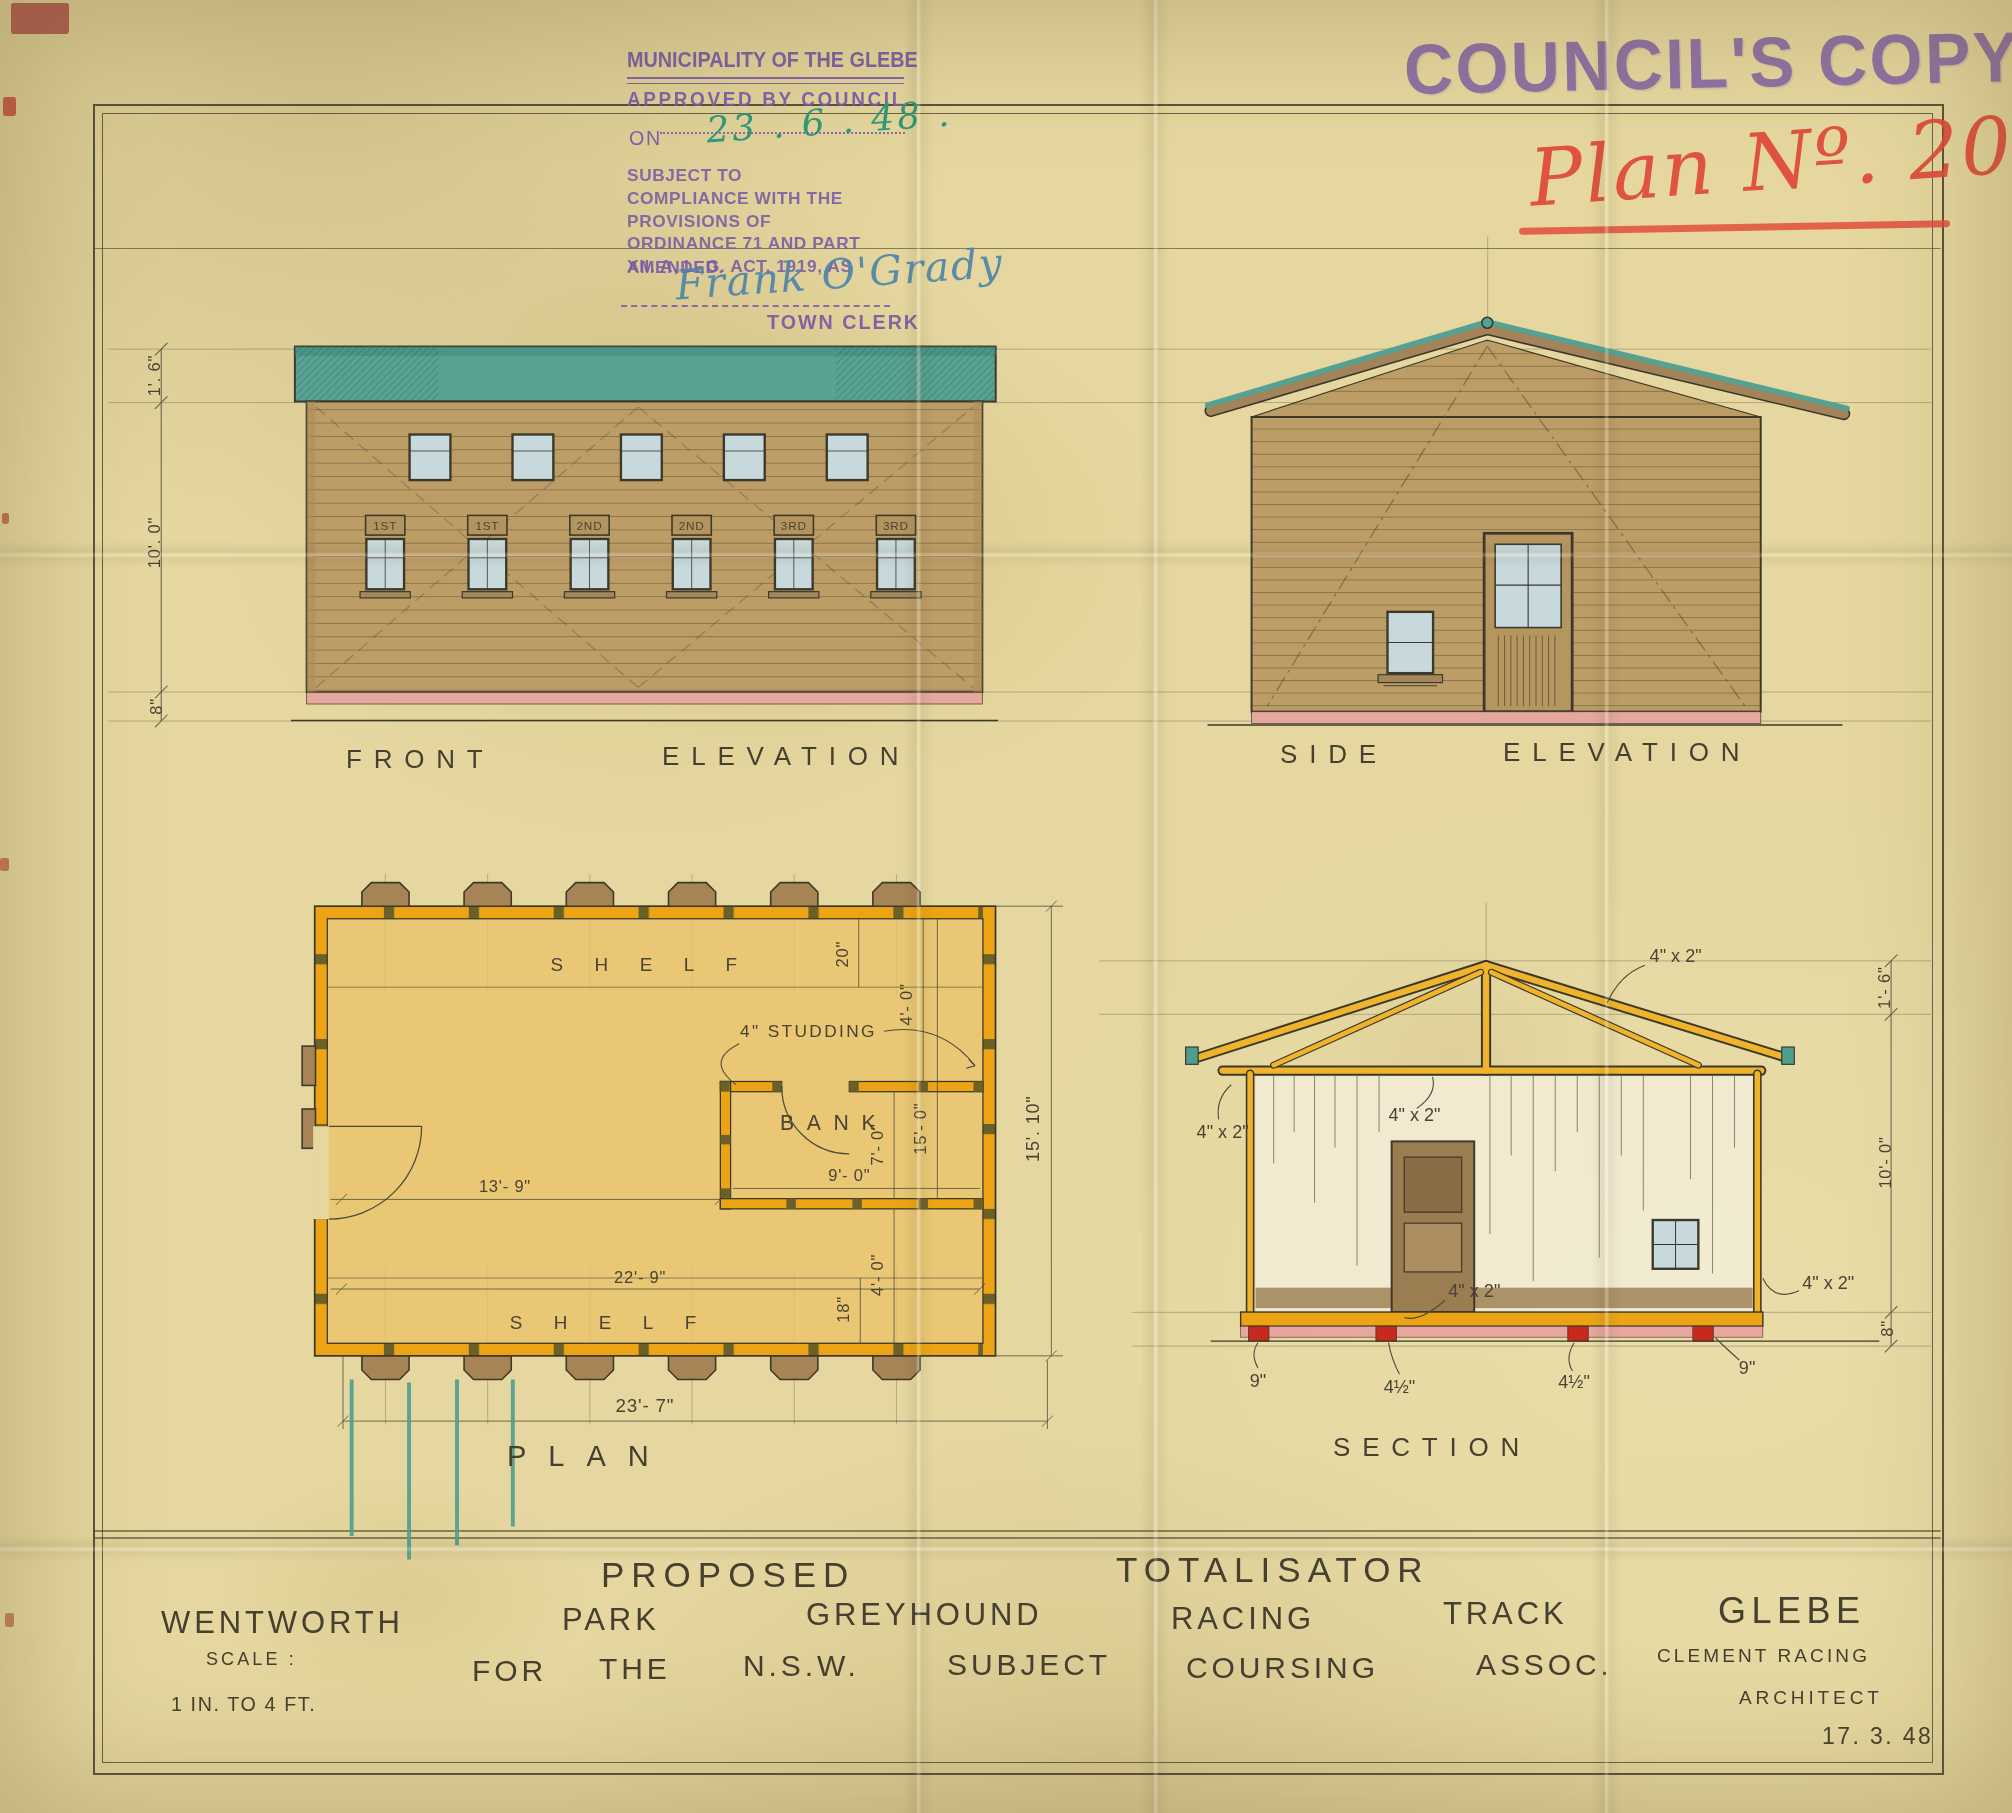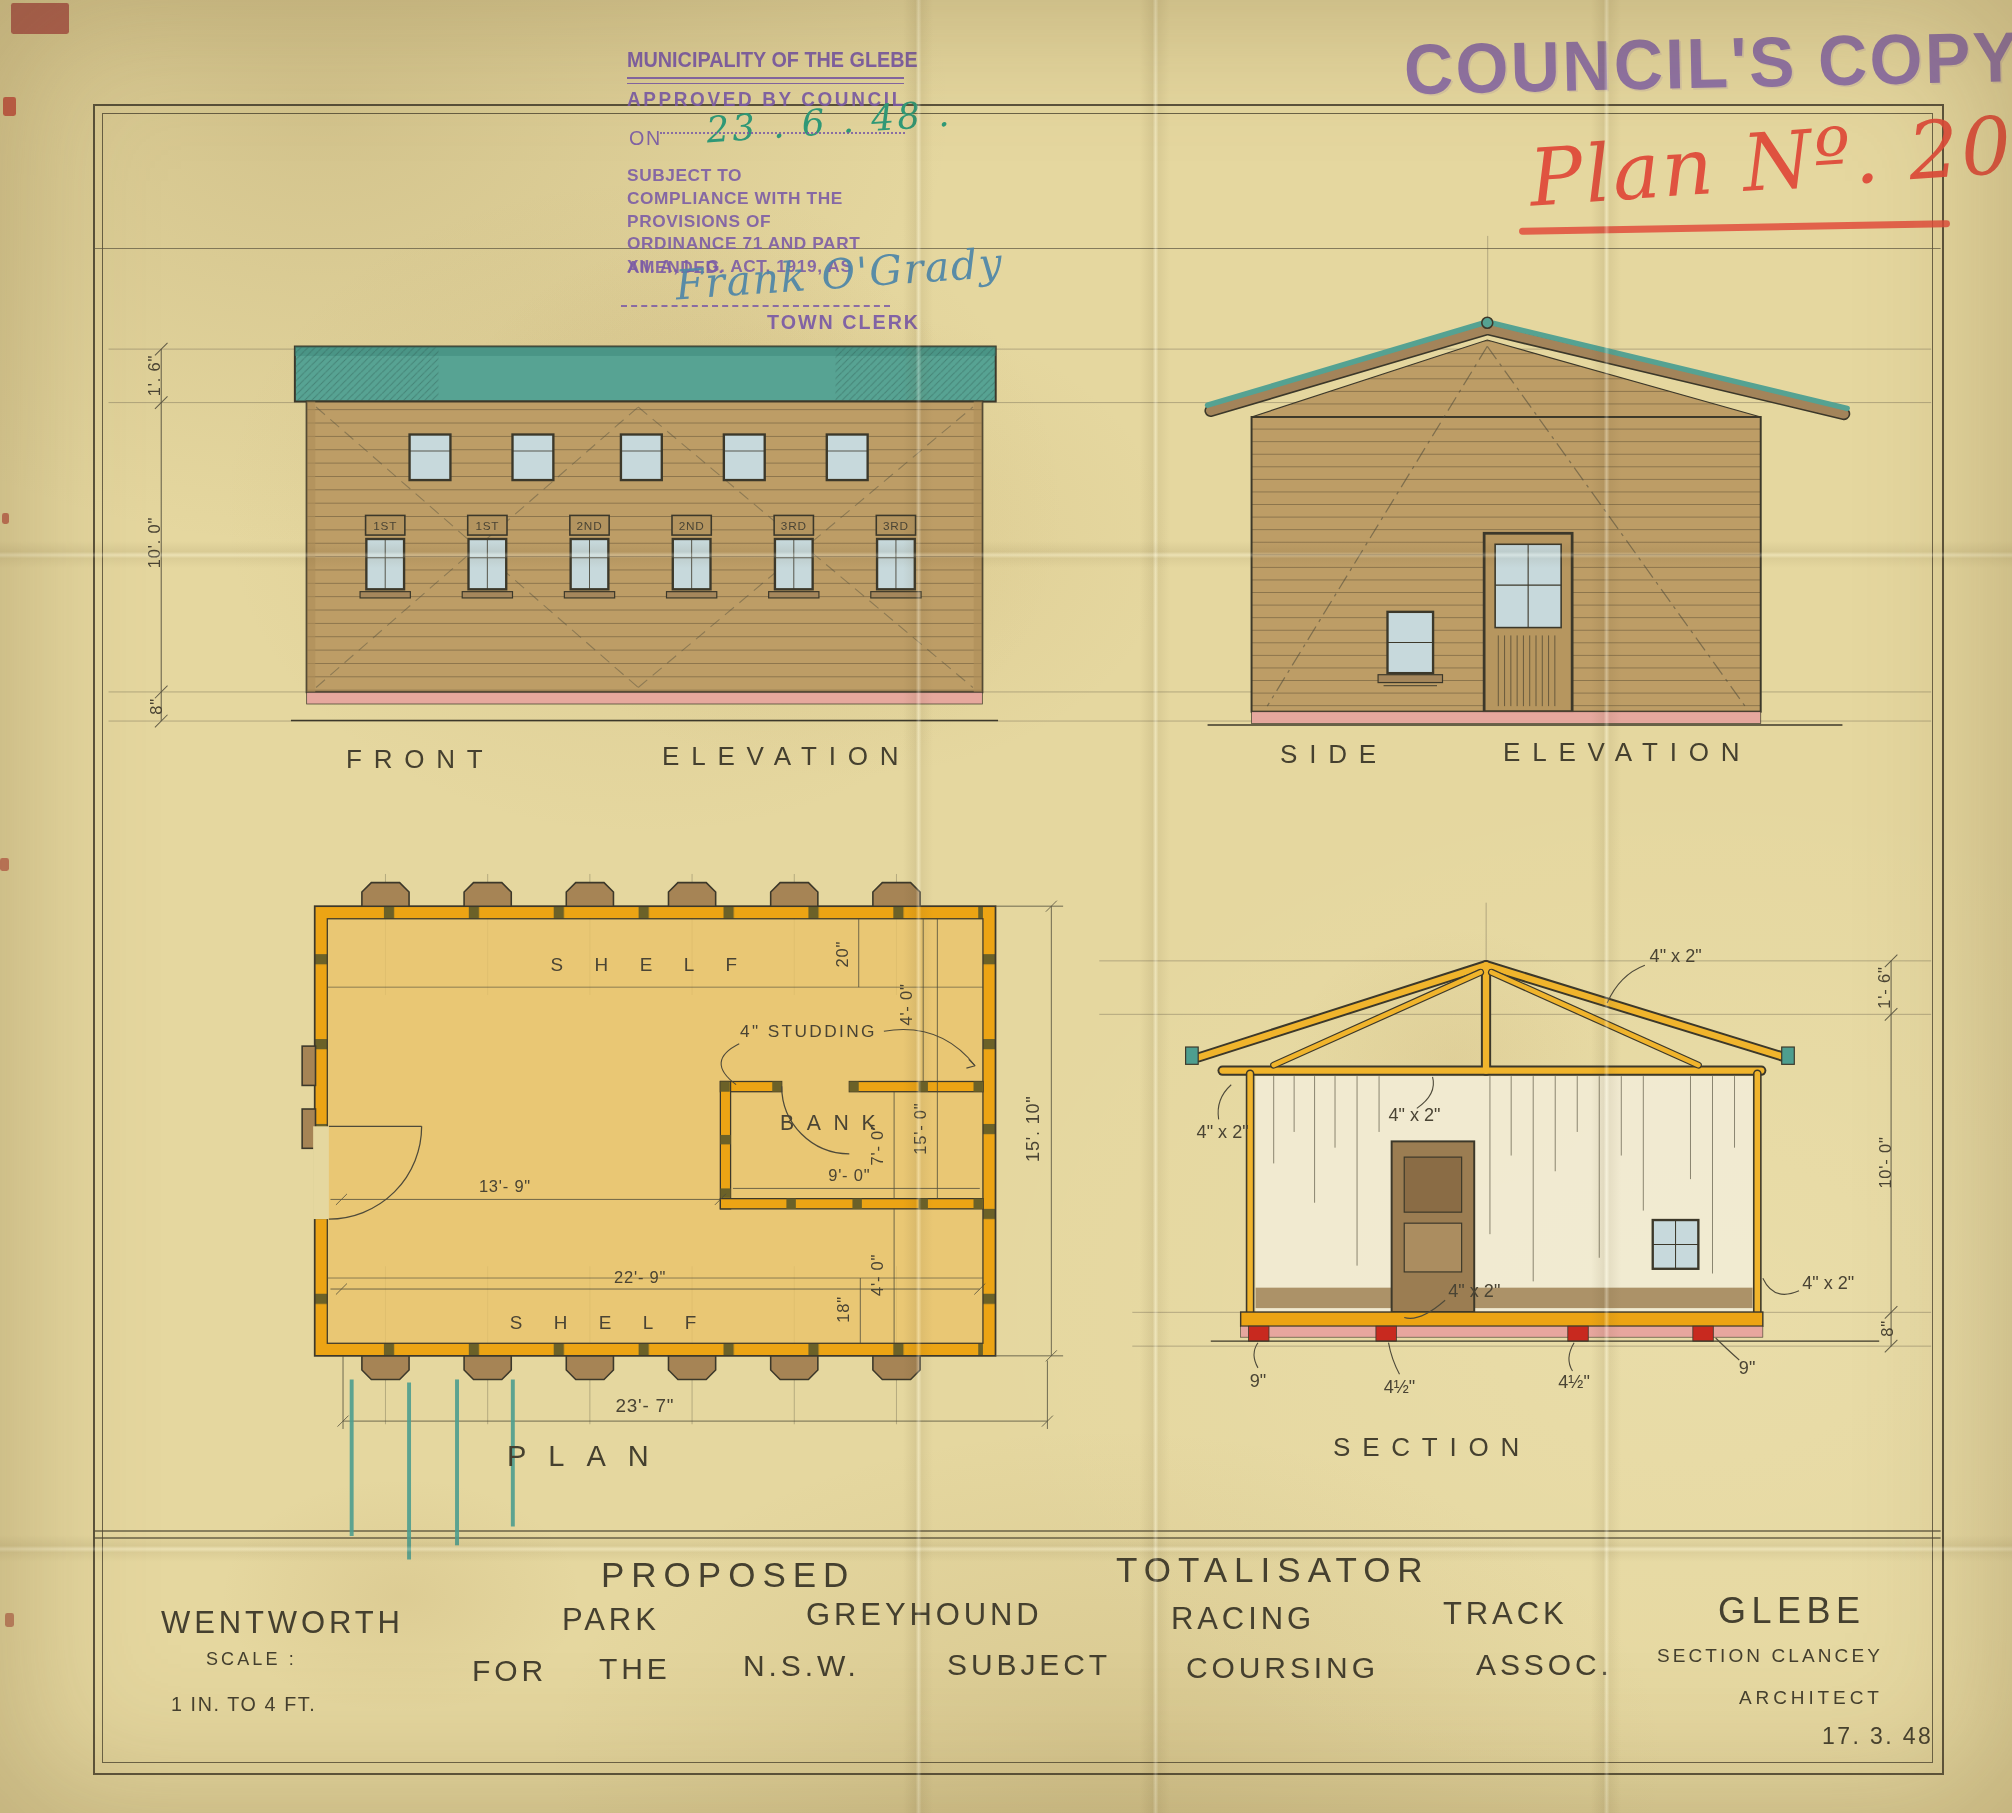--- a/index.html
+++ b/index.html
@@ -514,21 +514,21 @@
   <div class="lbl t2" style="left:1443px;top:1596px;">TRACK</div>
   <div class="lbl t2g" style="left:1718px;top:1590px;">GLEBE</div>
   <div class="lbl t3" style="left:472px;top:1654px;">FOR</div>
   <div class="lbl t3" style="left:599px;top:1652px;">THE</div>
   <div class="lbl t3" style="left:743px;top:1649px;">N.S.W.</div>
   <div class="lbl t3" style="left:947px;top:1648px;">SUBJECT</div>
   <div class="lbl t3" style="left:1186px;top:1651px;">COURSING</div>
   <div class="lbl t3" style="left:1476px;top:1648px;">ASSOC.</div>
   <div class="lbl tsmall" style="left:206px;top:1649px;">SCALE :</div>
   <div class="lbl tsmall2" style="left:171px;top:1693px;">1 IN. TO 4 FT.</div>
-  <div class="lbl tsmall" style="left:1657px;top:1645px;font-size:19px;">SECTION CLANCEY</div>
+  <div class="lbl tsmall" style="left:1657px;top:1645px;font-size:19px;">CLEMENT RACING</div>
   <div class="lbl tsmall" style="left:1739px;top:1687px;font-size:19px;letter-spacing:3.9px;">ARCHITECT</div>
   <div class="lbl" style="left:1822px;top:1723px;font-size:23px;letter-spacing:2.4px;">17. 3. 48</div>
 
   <div class="crease-v" style="left:903px;"></div>
   <div class="crease-v" style="left:1140px;"></div>
   <div class="crease-v" style="left:1591px;"></div>
   <div class="crease-h" style="top:541px;"></div>
   <div class="crease-h" style="top:1535px;"></div>
   <div class="vignette"></div>
 </div>

